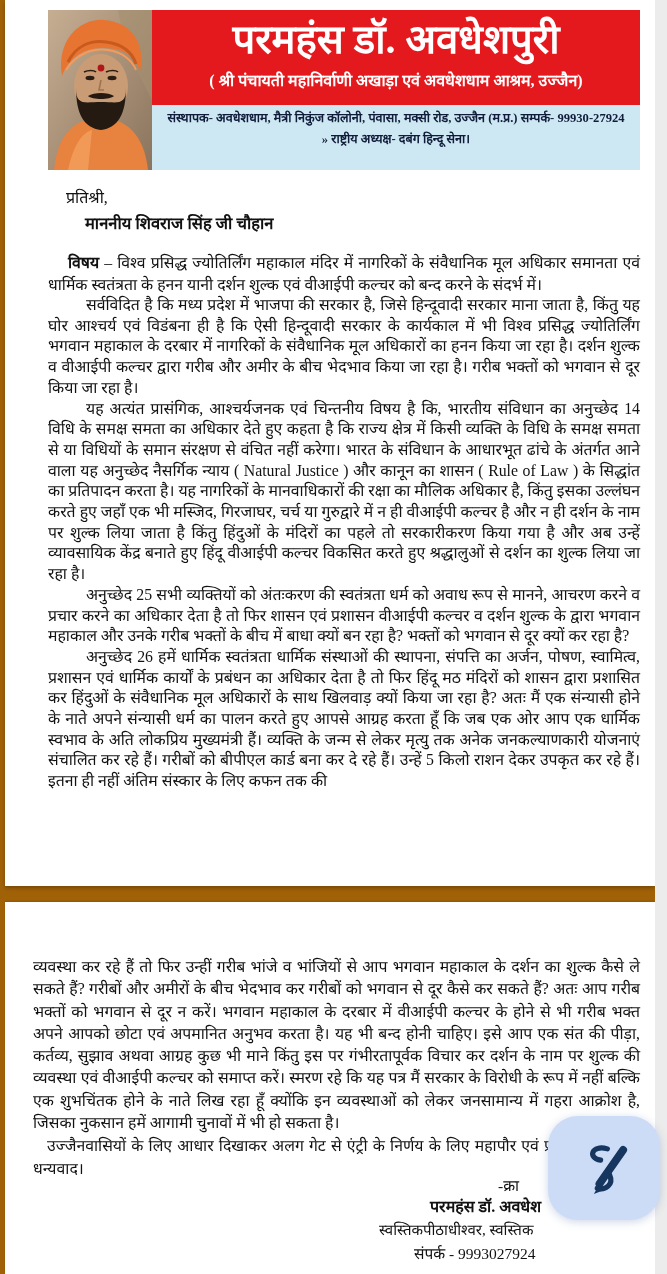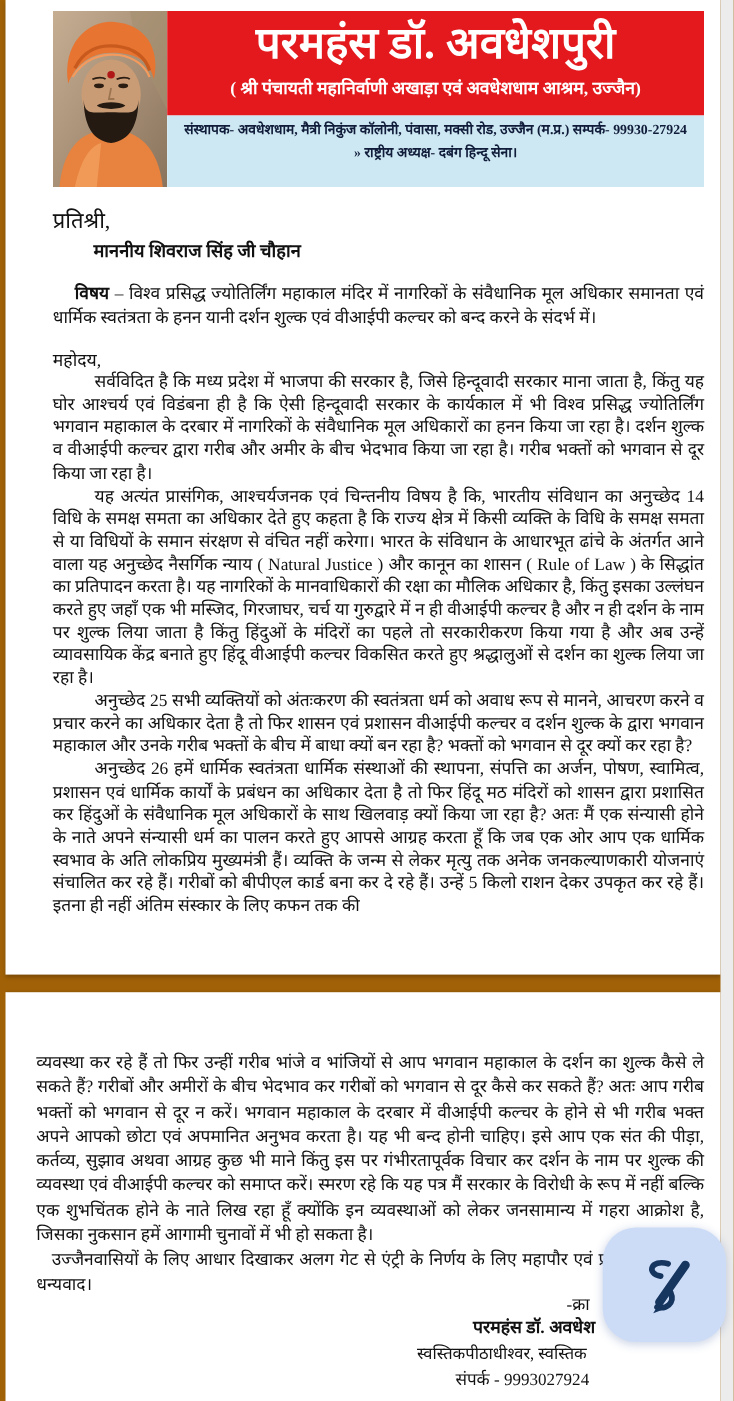--- a/index.html
+++ b/index.html
@@ -11,32 +11,32 @@
   .header{display:flex;height:160px;}
   .photo{width:104px;height:160px;flex:0 0 104px;overflow:hidden;}
   .head-right{flex:1;display:flex;flex-direction:column;min-width:0;}
   .banner{background:#e3191d;height:95px;color:#ffffff;text-align:center;box-sizing:border-box;padding-top:2px;}
   .banner-title{font-size:40px;font-weight:bold;line-height:56px;letter-spacing:0px;white-space:nowrap;}
   .banner-sub{font-size:16px;font-weight:bold;line-height:26px;white-space:nowrap;}
   .infobox{background:#cde8f2;flex:1;text-align:center;color:#101c3a;font-weight:bold;
            font-size:12.6px;line-height:20.5px;padding-top:3px;box-sizing:border-box;}
   .infobox div{white-space:nowrap;}
   .date-row{margin-top:9px;text-align:right;font-size:16px;font-weight:600;padding-right:8px;color:#111;}
-  .to-label{margin-top:16px;font-size:20px;color:#111;}
+  .to-label{margin-top:16px;font-size:16px;color:#111;margin-left:18px;}
   .to-name{margin-left:37px;margin-top:3px;font-size:16.5px;font-weight:bold;color:#111;}
   .to-desig{margin-left:37px;margin-top:2px;font-size:16px;color:#111;}
   .subject{margin-top:18px;text-align:justify;font-size:15.8px;line-height:21.5px;text-indent:20px;color:#111;}
   .subject b{font-weight:bold;}
   .salutation{margin-top:16px;font-size:16px;color:#111;}
   .body-para{margin:0;text-align:justify;font-size:15.8px;line-height:20.7px;text-indent:38px;color:#111;}
   .p2-para{margin:0;text-align:justify;font-size:15.8px;line-height:22.3px;color:#111;}
   .p2-thanks-row{text-indent:14px;margin-top:1px;}
   .p2-dhanyavad{text-indent:14px;margin-top:2px;}
   .sig{position:absolute;color:#111;white-space:nowrap;}
-  .sig1{left:515px;top:1174px;font-size:15.5px;}
+  .sig1{left:498px;top:1174px;font-size:15.5px;}
   .sig2{left:430px;top:1195px;font-size:16px;font-weight:bold;}
   .sig3{left:379px;top:1219px;font-size:15px;}
   .sig4{left:414px;top:1242px;font-size:15.5px;}
   .fab{position:absolute;left:548px;top:1116px;width:112px;height:104px;border-radius:30px;
        background:#ccdcf7;display:flex;align-items:center;justify-content:center;z-index:6;
        box-shadow:0 2px 8px rgba(60,90,160,0.25);cursor:pointer;border:none;}
   .edge-strip-right{position:absolute;right:0;top:0;width:12px;height:1274px;background:#ececec;}
 </style>
 </head>
 <body>
@@ -92,21 +92,20 @@
         </div>
       </div>
     </div>
 
 
     <div class="to-label">प्रतिश्री,</div>
     <div class="to-name">माननीय शिवराज सिंह जी चौहान</div>
 
     <div class="subject"><b>विषय</b><span> – विश्व प्रसिद्ध ज्योतिर्लिंग महाकाल मंदिर में नागरिकों के संवैधानिक मूल अधिकार समानता एवं धार्मिक स्वतंत्रता के हनन यानी दर्शन शुल्क एवं वीआईपी कल्चर को बन्द करने के संदर्भ में।</span></div>
 
-    <div class="salutation">महोदय,</div>
 
     <p class="body-para">सर्वविदित है कि मध्य प्रदेश में भाजपा की सरकार है, जिसे हिन्दूवादी सरकार माना जाता है, किंतु यह घोर आश्चर्य एवं विडंबना ही है कि ऐसी हिन्दूवादी सरकार के कार्यकाल में भी विश्व प्रसिद्ध ज्योतिर्लिंग भगवान महाकाल के दरबार में नागरिकों के संवैधानिक मूल अधिकारों का हनन किया जा रहा है। दर्शन शुल्क व वीआईपी कल्चर द्वारा गरीब और अमीर के बीच भेदभाव किया जा रहा है। गरीब भक्तों को भगवान से दूर किया जा रहा है।</p>
     <p class="body-para">यह अत्यंत प्रासंगिक, आश्चर्यजनक एवं चिन्तनीय विषय है कि, भारतीय संविधान का अनुच्छेद 14 विधि के समक्ष समता का अधिकार देते हुए कहता है कि राज्य क्षेत्र में किसी व्यक्ति के विधि के समक्ष समता से या विधियों के समान संरक्षण से वंचित नहीं करेगा। भारत के संविधान के आधारभूत ढांचे के अंतर्गत आने वाला यह अनुच्छेद नैसर्गिक न्याय ( Natural Justice ) और कानून का शासन ( Rule of Law ) के सिद्धांत का प्रतिपादन करता है। यह नागरिकों के मानवाधिकारों की रक्षा का मौलिक अधिकार है, किंतु इसका उल्लंघन करते हुए जहाँ एक भी मस्जिद, गिरजाघर, चर्च या गुरुद्वारे में न ही वीआईपी कल्चर है और न ही दर्शन के नाम पर शुल्क लिया जाता है किंतु हिंदुओं के मंदिरों का पहले तो सरकारीकरण किया गया है और अब उन्हें व्यावसायिक केंद्र बनाते हुए हिंदू वीआईपी कल्चर विकसित करते हुए श्रद्धालुओं से दर्शन का शुल्क लिया जा रहा है।</p>
     <p class="body-para">अनुच्छेद 25 सभी व्यक्तियों को अंतःकरण की स्वतंत्रता धर्म को अवाध रूप से मानने, आचरण करने व प्रचार करने का अधिकार देता है तो फिर शासन एवं प्रशासन वीआईपी कल्चर व दर्शन शुल्क के द्वारा भगवान महाकाल और उनके गरीब भक्तों के बीच में बाधा क्यों बन रहा है? भक्तों को भगवान से दूर क्यों कर रहा है?</p>
     <p class="body-para">अनुच्छेद 26 हमें धार्मिक स्वतंत्रता धार्मिक संस्थाओं की स्थापना, संपत्ति का अर्जन, पोषण, स्वामित्व, प्रशासन एवं धार्मिक कार्यों के प्रबंधन का अधिकार देता है तो फिर हिंदू मठ मंदिरों को शासन द्वारा प्रशासित कर हिंदुओं के संवैधानिक मूल अधिकारों के साथ खिलवाड़ क्यों किया जा रहा है? अतः मैं एक संन्यासी होने के नाते अपने संन्यासी धर्म का पालन करते हुए आपसे आग्रह करता हूँ कि जब एक ओर आप एक धार्मिक स्वभाव के अति लोकप्रिय मुख्यमंत्री हैं। व्यक्ति के जन्म से लेकर मृत्यु तक अनेक जनकल्याणकारी योजनाएं संचालित कर रहे हैं। गरीबों को बीपीएल कार्ड बना कर दे रहे हैं। उन्हें 5 किलो राशन देकर उपकृत कर रहे हैं। इतना ही नहीं अंतिम संस्कार के लिए कफन तक की</p>
   </div>
 
   <div class="page page2">
     <p class="p2-para">व्यवस्था कर रहे हैं तो फिर उन्हीं गरीब भांजे व भांजियों से आप भगवान महाकाल के दर्शन का शुल्क कैसे ले सकते हैं? गरीबों और अमीरों के बीच भेदभाव कर गरीबों को भगवान से दूर कैसे कर सकते हैं? अतः आप गरीब भक्तों को भगवान से दूर न करें। भगवान महाकाल के दरबार में वीआईपी कल्चर के होने से भी गरीब भक्त अपने आपको छोटा एवं अपमानित अनुभव करता है। यह भी बन्द होनी चाहिए। इसे आप एक संत की पीड़ा, कर्तव्य, सुझाव अथवा आग्रह कुछ भी माने किंतु इस पर गंभीरतापूर्वक विचार कर दर्शन के नाम पर शुल्क की व्यवस्था एवं वीआईपी कल्चर को समाप्त करें। स्मरण रहे कि यह पत्र मैं सरकार के विरोधी के रूप में नहीं बल्कि एक शुभचिंतक होने के नाते लिख रहा हूँ क्योंकि इन व्यवस्थाओं को लेकर जनसामान्य में गहरा आक्रोश है, जिसका नुकसान हमें आगामी चुनावों में भी हो सकता है।</p>
     <p class="p2-para p2-thanks-row">उज्जैनवासियों के लिए आधार दिखाकर अलग गेट से एंट्री के निर्णय के लिए महापौर एवं प्रबन्ध समिति का धन्यवाद।</p>

